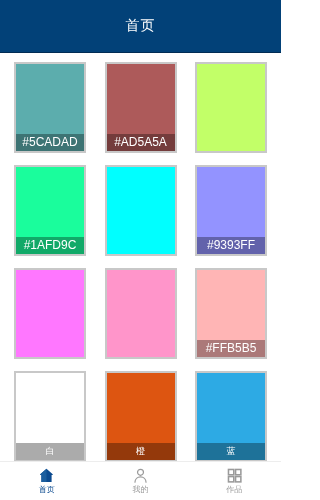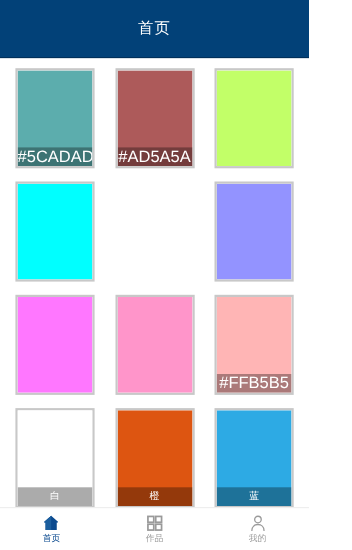--- a/index.html
+++ b/index.html
@@ -64,21 +64,21 @@
   }
   .color-card .swatch {
     position: absolute;
     left: 0; top: 0; right: 0; bottom: 0;
   }
   .color-card .card-label {
     position: relative;
     height: 17px;
     line-height: 17px;
     text-align: center;
-    font-size: 15px;
+    font-size: 12px;
     color: #ffffff;
     background: rgba(0, 0, 0, 0.33);
     z-index: 2;
     white-space: nowrap;
     overflow: hidden;
   }
   .color-card.cjk .card-label {
     font-size: 9px;
   }
 
@@ -131,24 +131,29 @@
       <div class="color-card">
         <div class="swatch" style="background: rgb(173, 90, 90);"></div>
         <div class="card-label">#AD5A5A</div>
       </div>
       <div class="color-card">
         <div class="swatch" style="background: rgb(194, 255, 104);"></div>
       </div>
     </div>
     <div class="color-row">
       <div class="color-card">
+        <div class="swatch" style="background: rgb(26, 253, 156);"></div>
+        <div class="card-label">#1AFD9C</div>
+      </div>
+      <div class="color-card">
         <div class="swatch" style="background: rgb(0, 255, 255);"></div>
       </div>
       <div class="color-card">
         <div class="swatch" style="background: rgb(147, 147, 255);"></div>
+        <div class="card-label">#9393FF</div>
       </div>
     </div>
     <div class="color-row">
       <div class="color-card">
         <div class="swatch" style="background: rgb(255, 119, 255);"></div>
       </div>
       <div class="color-card">
         <div class="swatch" style="background: rgb(255, 149, 202);"></div>
       </div>
       <div class="color-card">
@@ -175,37 +180,37 @@
 <div id="bottom-nav">
 
   <div class="nav-item active">
     <span class="nav-icon">
       <svg width="17" height="17" viewBox="0 0 24 24">
         <path d="M12 2.6 3.2 10.3v1.0h1.6V21h14.4V11.3h1.6v-1.0L12 2.6z" fill="#0B4A8F"></path>
         <path d="M12 2.6 3.2 10.3v1.0h1.6V21h7.2z" fill="#1B5E9E"></path>
       </svg>
     </span>
     <span class="nav-label">首页</span>
+  </div>
+
+  <div class="nav-item">
+    <span class="nav-icon">
+      <svg width="17" height="17" viewBox="0 0 24 24">
+        <circle cx="12" cy="7.5" r="4.2" fill="none" stroke="#9A9A9A" stroke-width="1.7"></circle>
+        <path d="M4.2 21.5c0-4.6 3.5-7.6 7.8-7.6s7.8 3.0 7.8 7.6" fill="none" stroke="#9A9A9A" stroke-width="1.7" stroke-linecap="round"></path>
+      </svg>
+    </span>
+    <span class="nav-label">我的</span>
   </div>
 
   <div class="nav-item">
     <span class="nav-icon">
       <svg width="17" height="17" viewBox="0 0 24 24">
         <rect x="3.5" y="3.5" width="7.5" height="7.5" fill="none" stroke="#9A9A9A" stroke-width="2.2"></rect>
         <rect x="13.5" y="3.5" width="7.5" height="7.5" fill="none" stroke="#9A9A9A" stroke-width="2.2"></rect>
         <rect x="3.5" y="13.5" width="7.5" height="7.5" fill="none" stroke="#9A9A9A" stroke-width="2.2"></rect>
         <rect x="13.5" y="13.5" width="7.5" height="7.5" fill="none" stroke="#9A9A9A" stroke-width="2.2"></rect>
       </svg>
     </span>
     <span class="nav-label">作品</span>
   </div>
 
-  <div class="nav-item">
-    <span class="nav-icon">
-      <svg width="17" height="17" viewBox="0 0 24 24">
-        <circle cx="12" cy="7.5" r="4.2" fill="none" stroke="#9A9A9A" stroke-width="1.7"></circle>
-        <path d="M4.2 21.5c0-4.6 3.5-7.6 7.8-7.6s7.8 3.0 7.8 7.6" fill="none" stroke="#9A9A9A" stroke-width="1.7" stroke-linecap="round"></path>
-      </svg>
-    </span>
-    <span class="nav-label">我的</span>
-  </div>
-
 </div>
 
 </body></html>

